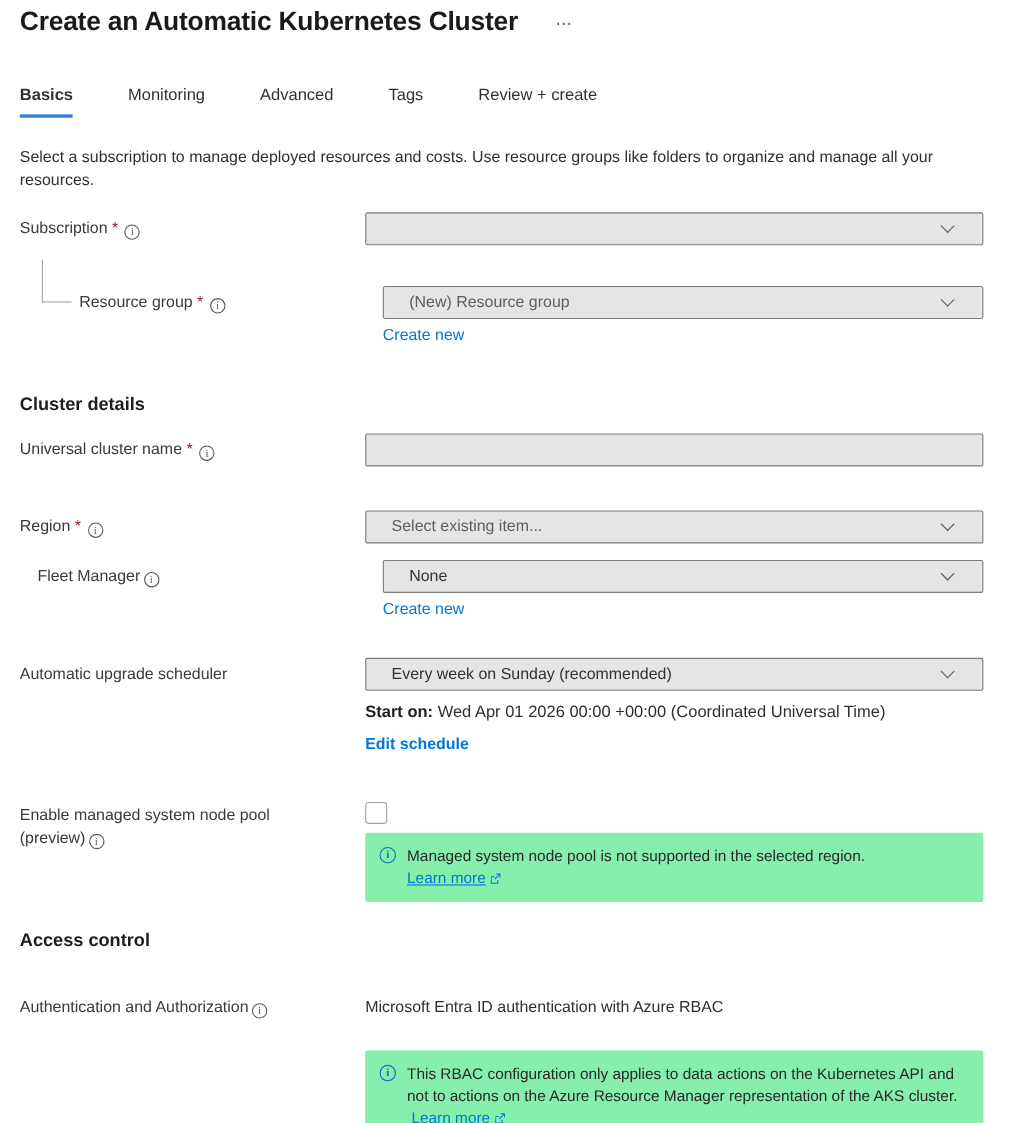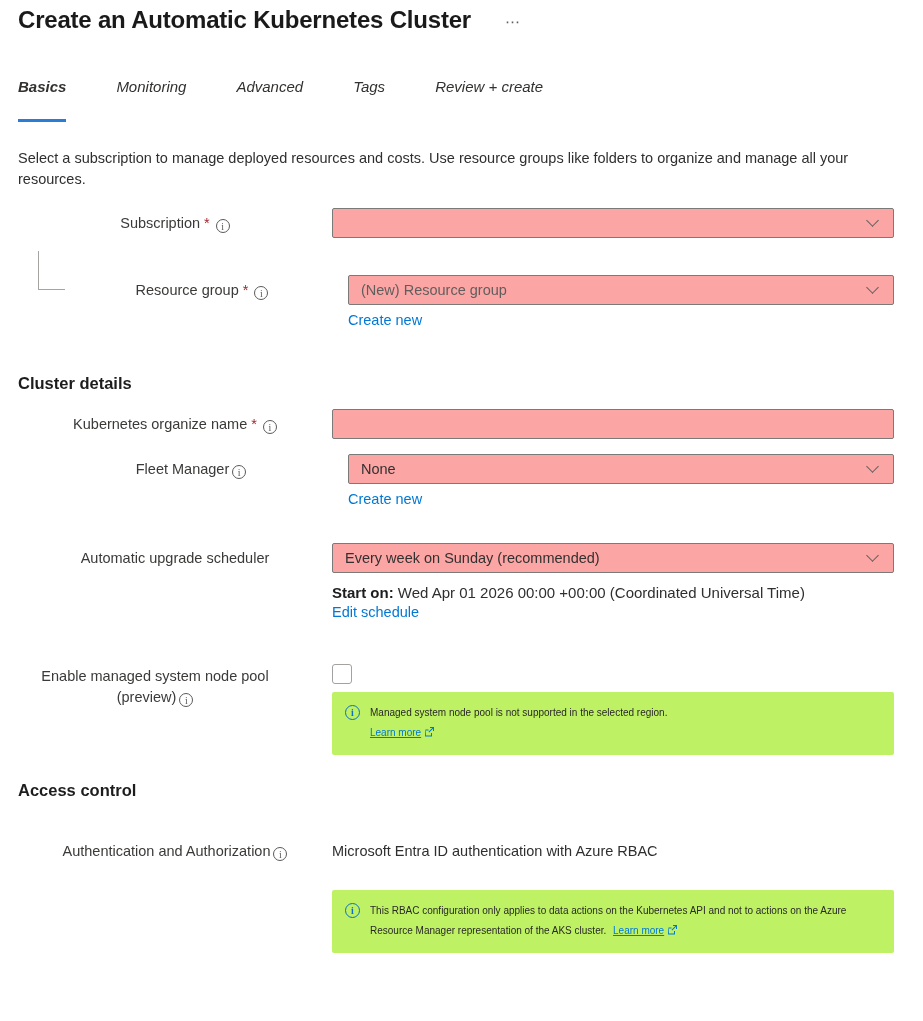--- a/index.html
+++ b/index.html
@@ -11,42 +11,42 @@
   }
   .page { padding:6px 29px 0 18px; }
 
   
   .header { display:flex; align-items:flex-start;text-align:right; }
   .page-title { font-size:24px; font-weight:700; color:#1a1a1a; letter-spacing:-0.2px; }
   .more-btn { margin-left:34px; margin-top:8px; color:#605e5c; font-size:15px; letter-spacing:2px; cursor:pointer; line-height:1; }
 
   
   .tabs { display:flex; gap:50px; margin-top:44px; }
-  .tab { font-size:15px; color:#323130; padding-bottom:24px; border-bottom:3px solid transparent; cursor:pointer;font-style:italic; }
+  .tab { font-size:15px; color:#323130; padding-bottom:9px; border-bottom:3px solid transparent; cursor:pointer; }
   .tab.active { font-weight:700; border-bottom-color:#2b7cd4; }
 
   
   .intro { margin-top:26px; font-size:14.5px; line-height:21px; color:#2f2f2f; max-width:893px; }
 
   
   .row { display:grid; grid-template-columns:314px 1fr; align-items:start; }
-  .label-cell { line-height:30px; font-size:14.5px; color:#3b3a39; position:relative;text-align:center; }
+  .label-cell { line-height:30px; font-size:14.5px; color:#3b3a39; position:relative; }
   .field-cell { min-width:0; }
   .required { color:#a4262c; margin:0 3px 0 4px; }
   .info-icon {
     display:inline-block; width:14px; height:14px; border:1px solid #5a5a5a; border-radius:50%;
     color:#5a5a5a; font-size:10px; line-height:13px; text-align:center; vertical-align:-2px; margin-left:3px;
     font-family:"Liberation Serif", serif;
   }
   .info-icon::before { content:"i"; }
 
   
   .combo, .textbox {
-    height:30px; border:1px solid #7a7a78; background:#fca5a5; border-radius:2px;
-    display:flex; align-items:center; padding:0 12px; font-size:14.5px; color:#323130;
+    height:30px; border:1px solid #7a7a78; background:#e5e5e5; border-radius:2px;
+    display:flex; align-items:center; padding:0 23px; font-size:14.5px; color:#323130;
     position:relative; cursor:pointer;
   }
   .textbox { cursor:text; width:100%; outline:none; }
   .combo .combo-value { flex:1; white-space:nowrap; overflow:hidden; text-overflow:ellipsis; }
   .combo .placeholder { color:#605e5c; }
   .chevron-down {
     width:9px; height:9px; border-right:1.6px solid #605e5c; border-bottom:1.6px solid #605e5c;
     transform:rotate(45deg); margin:-5px 4px 0 10px; flex:none;
   }
   .link { color:#0078d4; text-decoration:none; font-size:14.5px; cursor:pointer; display:inline-block; }
@@ -67,22 +67,22 @@
   .start-on b { font-weight:700; color:#1d1d1d; }
 
   
   .checkbox {
     width:20px; height:20px; border:1px solid #a3a2a0; border-radius:3px; background:#fff;
     margin-top:2px; cursor:pointer;
   }
 
   
   .infobox {
-    background:#bef264; display:flex; gap:10px; padding:11px 12px 12px 13px;
-    font-size:10px; line-height:20px; color:#292827; border-radius:2px;
+    background:#86efac; display:flex; gap:10px; padding:11px 12px 12px 13px;
+    font-size:14px; line-height:20px; color:#292827; border-radius:2px;
   }
   .infobox .blue-info-icon {
     flex:none; width:15px; height:15px; border:1.5px solid #0b71c6; border-radius:50%;
     color:#0b71c6; font-size:10px; font-weight:700; line-height:14px; text-align:center; margin-top:2px;
     font-family:"Liberation Serif", serif;
   }
   .infobox .blue-info-icon::before { content:"i"; }
   .learn-more { color:#0078d4; text-decoration:underline; cursor:pointer; }
   .ext-icon { vertical-align:-1px; margin-left:3px; }
 
@@ -143,27 +143,38 @@
         <span class="chevron-down"></span>
       </div>
       <a class="link sub-link">Create new</a>
     </div>
   </div>
 
   <h2 class="section-heading mt46">Cluster details</h2>
 
   <div class="row mt16">
     <div class="label-cell">
-      <span>Kubernetes organize name</span><span class="required">*</span><span class="info-icon"></span>
+      <span>Universal cluster name</span><span class="required">*</span><span class="info-icon"></span>
     </div>
     <div class="field-cell">
       <input class="textbox" type="text" value="" style="">
     </div>
   </div>
 
+  <div class="row mt40">
+    <div class="label-cell">
+      <span>Region</span><span class="required">*</span><span class="info-icon"></span>
+    </div>
+    <div class="field-cell">
+      <div class="combo">
+        <span class="combo-value placeholder">Select existing item...</span>
+        <span class="chevron-down"></span>
+      </div>
+    </div>
+  </div>
 
   <div class="row mt15">
     <div class="label-cell">
       <span>Fleet Manager</span><span class="info-icon"></span>
     </div>
     <div class="field-cell">
       <div class="combo">
         <span class="combo-value">None</span>
         <span class="chevron-down"></span>
       </div>
@@ -175,21 +186,21 @@
     <div class="label-cell">Automatic upgrade scheduler</div>
     <div class="field-cell">
       <div class="combo">
         <span class="combo-value">Every week on Sunday (recommended)</span>
         <span class="chevron-down"></span>
       </div>
       <div class="start-on">
         <b>Start on:</b>
         <span>Wed Apr 01 2026 00:00 +00:00 (Coordinated Universal Time)</span>
       </div>
-      <a class="link" style="margin-top:3px;">Edit schedule</a>
+      <a class="link" style="margin-top:13px;font-weight:bold;">Edit schedule</a>
     </div>
   </div>
 
   <div class="row mt42">
     <div class="label-cell label-2line" style="padding-right:40px;">
       <span>Enable managed system node pool (preview)</span><span class="info-icon"></span>
     </div>
     <div class="field-cell">
       <div class="checkbox"></div>
       <div class="infobox mt8">

